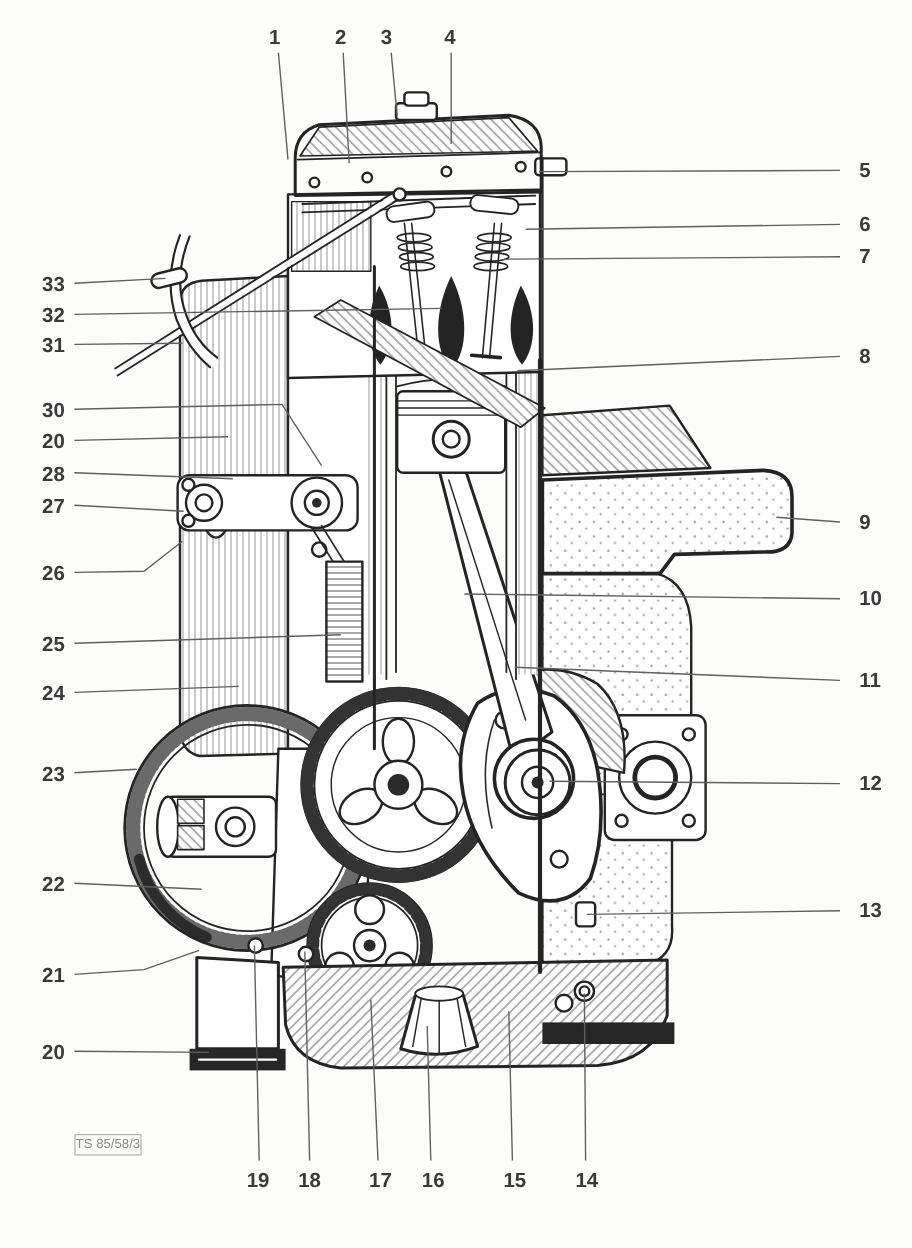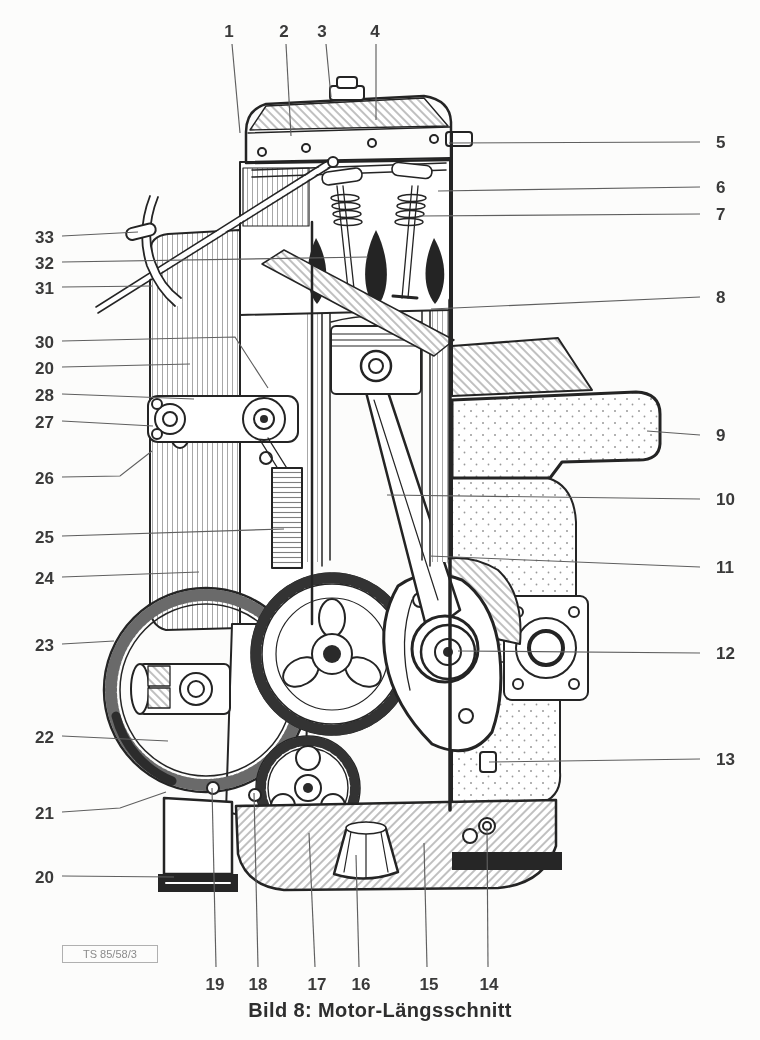--- a/index.html
+++ b/index.html
@@ -14,21 +14,21 @@
     font-family:"Liberation Sans",sans-serif;font-size:17px;font-weight:bold;
     fill:#3a3a3a;
   }
   #caption{
     position:absolute;left:0;right:0;top:999px;text-align:center;
     font-size:20px;font-weight:bold;color:#2e2e2e;letter-spacing:.4px;
   }
   #stamp{
     position:absolute;left:62px;top:945px;
     font-size:11px;color:#8b8b8b;border:1px solid #b0b0b0;
-    padding:1px 20px;line-height:14px;background:#fcfcfb;
+    padding:1px 0;line-height:14px;background:#fcfcfb;
   }
 </style>
 </head>
 <body>
 
 <div id="stage">
 
 <svg width="760" height="1040" viewBox="0 0 760 1040">
   <defs>
     <pattern id="pv" width="5" height="5" patternUnits="userSpaceOnUse">
@@ -369,15 +369,14 @@
           <text x="54" y="263" text-anchor="end" dominant-baseline="central" class="num">32</text>
         </g>
         <g>
           <polyline points="62,236 138,232" class="leader"></polyline>
           <text x="54" y="237" text-anchor="end" dominant-baseline="central" class="num">33</text>
         </g>
       </g>
 </svg>
 
 <div id="stamp">TS 85/58/3</div>
-<div id="caption">Bild 8: Motor-Längsschnitt</div>
 
 </div>
 
 </body></html>

